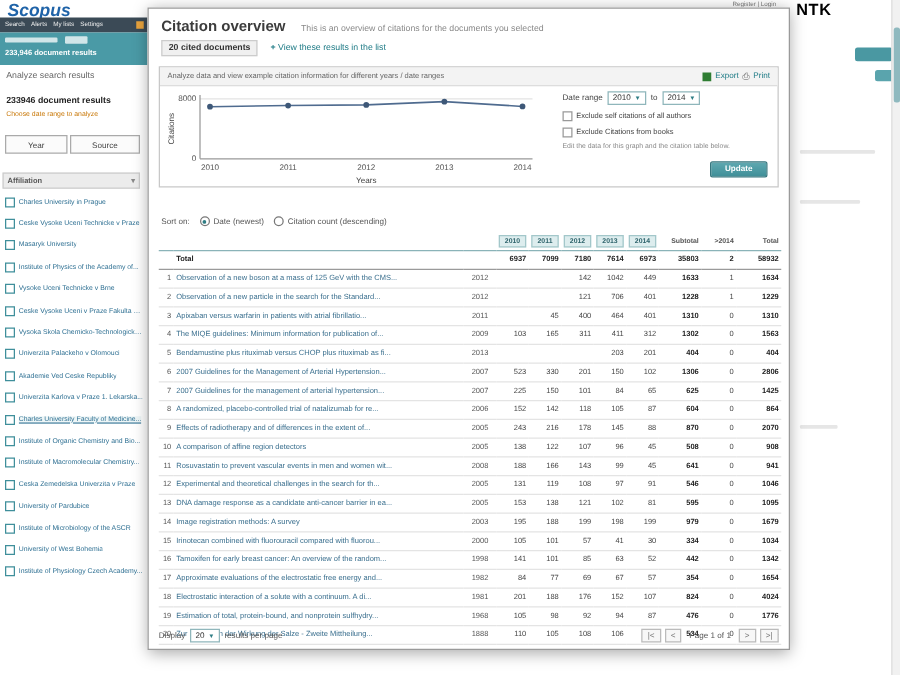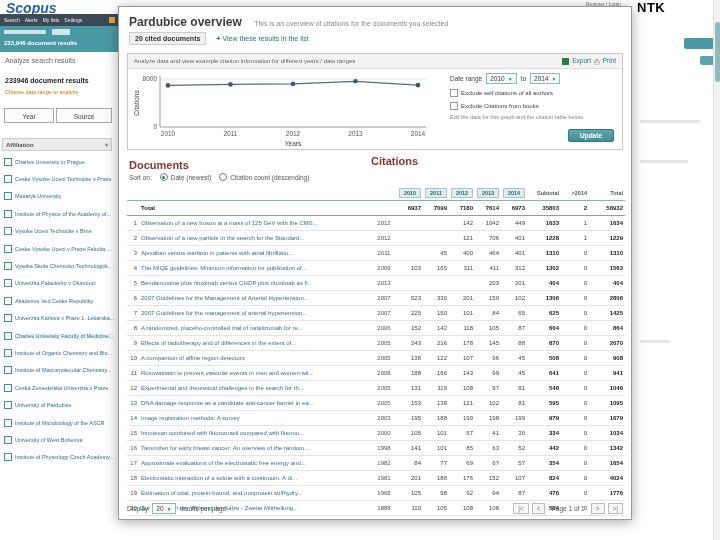--- a/index.html
+++ b/index.html
@@ -210,21 +210,21 @@
 <div class="rbtn r2"></div>
 <div class="rfrag rf1"></div>
 <div class="rfrag rf2"></div>
 <div class="rfrag rf3"></div>
 <div class="scrollbar">
   <div class="thumb"></div>
 </div>
 
 <div class="overlay">
   <div class="ov-header">
-    <span class="ov-title">Pardubice overview</span>
+    <span class="ov-title">Citation overview</span>
     <span class="ov-sub">This is an overview of citations for the documents you selected</span>
   </div>
   <div class="ov-row2">
     <span class="cited-chip">20 cited documents</span>
     <span class="list-link">
       <span class="plus">+</span><span>View these results in the list</span>
     </span>
   </div>
   <div class="ov-box">
     <div class="step-bar">
@@ -275,24 +275,20 @@
         <span class="chk"></span>
         <span>Exclude self citations of all authors</span>
       </div>
       <div class="chk-row">
         <span class="chk"></span>
         <span>Exclude Citations from books</span>
       </div>
       <div class="note">Edit the data for this graph and the citation table below.</div>
       <div class="update-btn">Update</div>
     </div>
-  </div>
-  <div class="sec-heads">
-    <span class="h-docs">Documents</span>
-    <span class="h-cits">Citations</span>
   </div>
   <div class="sort-row">
     <span>Sort on:</span>
     <span class="radio">
       <span class="rd on"></span>
       <span>Date (newest)</span>
     </span>
     <span class="radio">
       <span class="rd"></span>
       <span>Citation count (descending)</span>

